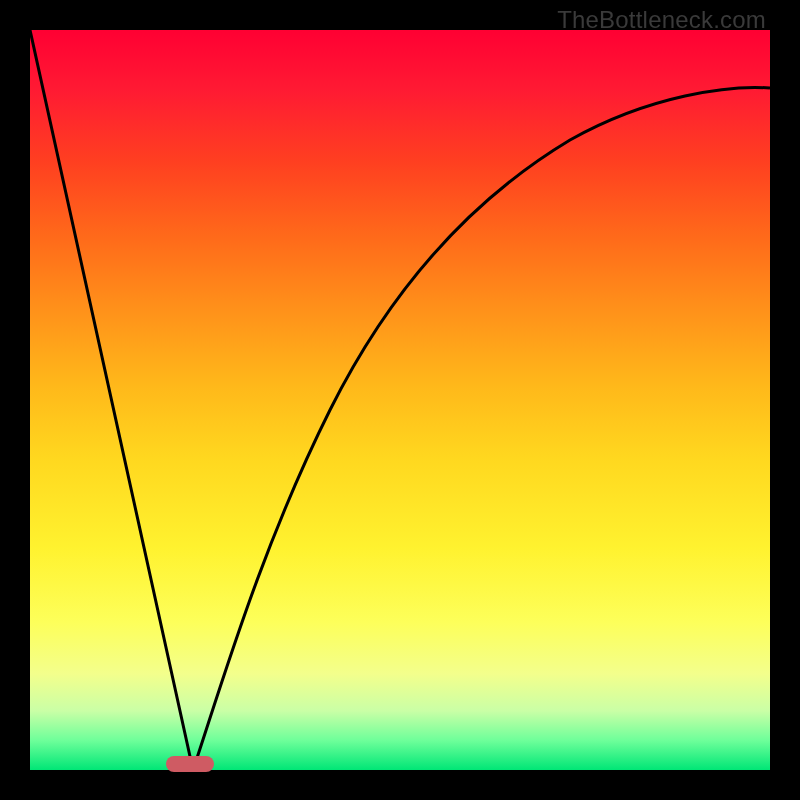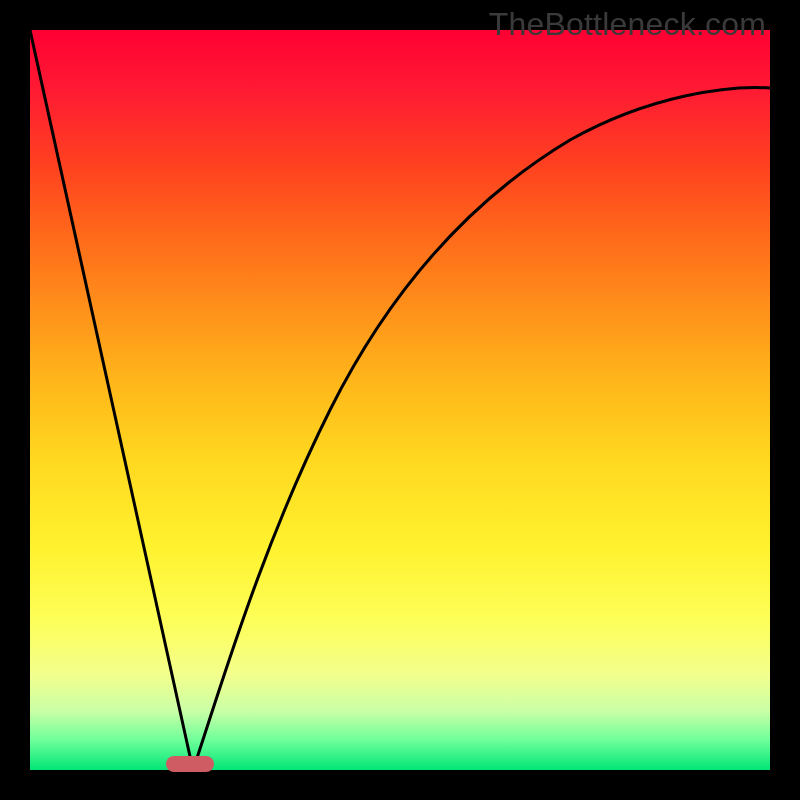--- a/index.html
+++ b/index.html
@@ -12,21 +12,21 @@
           #ff6a1a 28%,
           #ff921a 38%,
           #ffb81a 48%,
           #ffd81f 58%,
           #fff22f 70%,
           #fdff5a 80%,
           #f3ff8c 87%,
           #caffa6 92%,
           #6eff9a 96%,
           #00e676 100%);}
-  .watermark{position:absolute;top:6px;right:34px;color:#3a3a3a;font-size:32px;font-weight:500;letter-spacing:.2px}
+  .watermark{position:absolute;top:6px;right:34px;color:#3a3a3a;font-size:24px;font-weight:500;letter-spacing:.2px}
   .curve{position:absolute;left:30px;top:30px;width:740px;height:740px;pointer-events:none}
   .redpill{position:absolute;width:48px;height:16px;border-radius:8px;background:#cf5b63;
            left:166px;top:756px}
 </style>
 </head>
 <body>
 
 <div class="frame">
   <div class="plot"></div>
 

